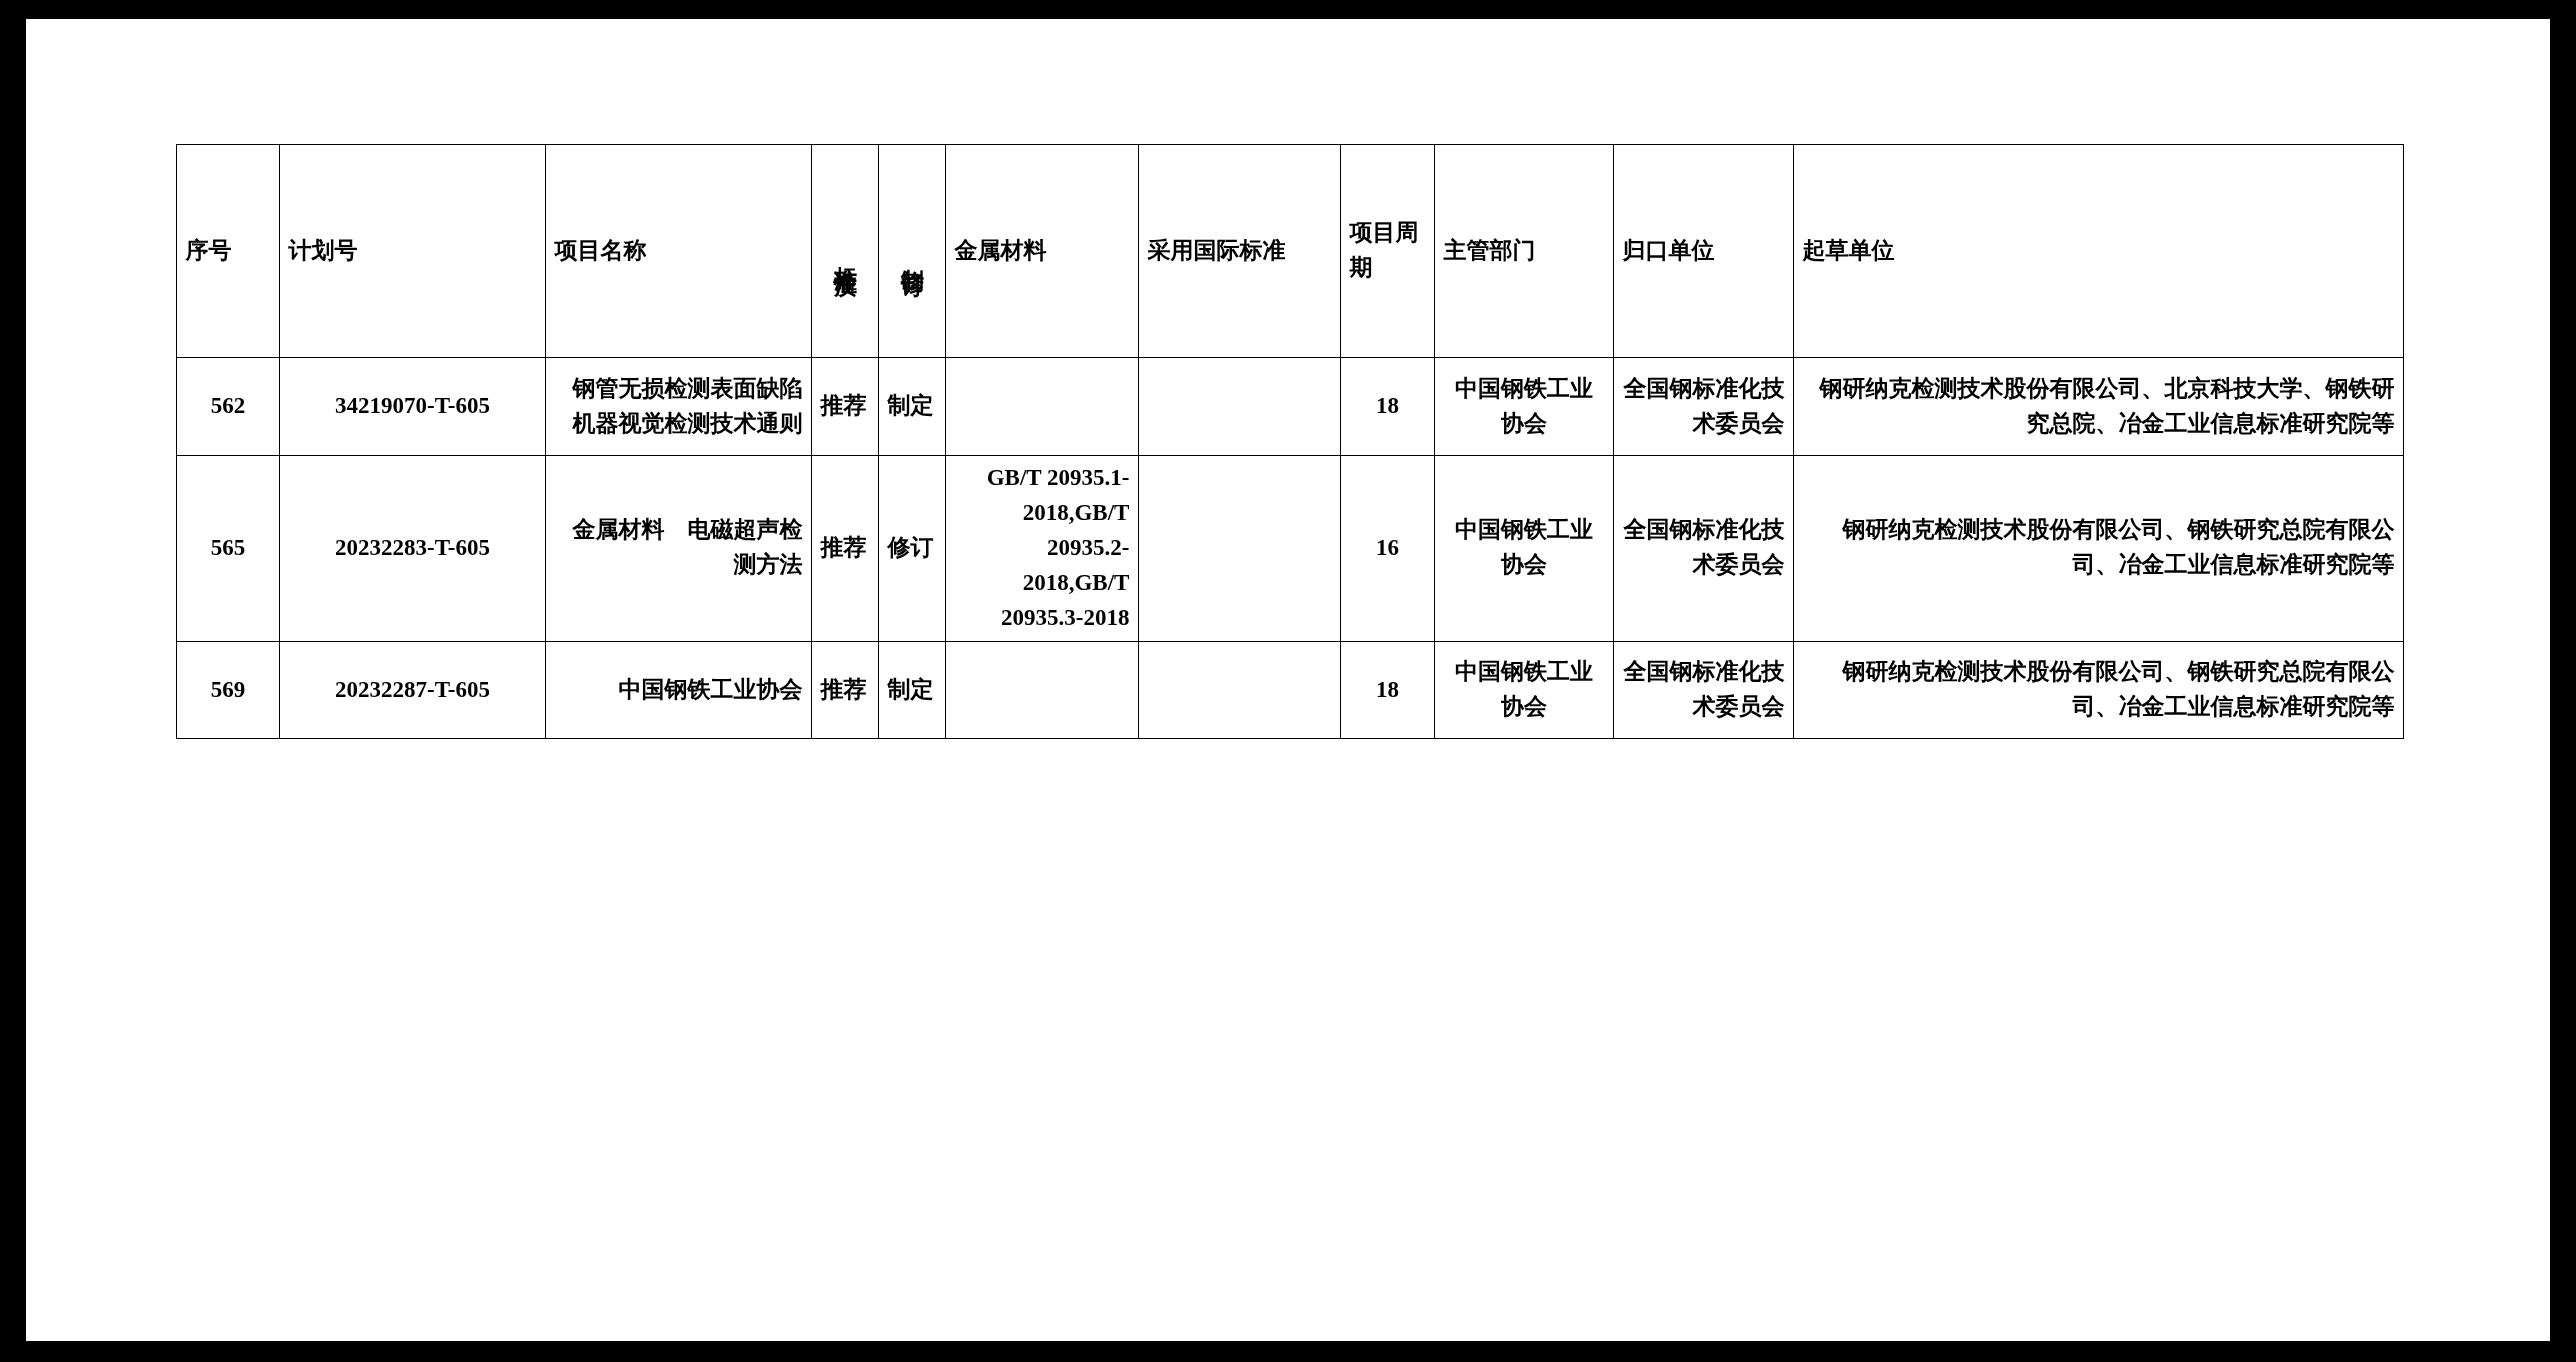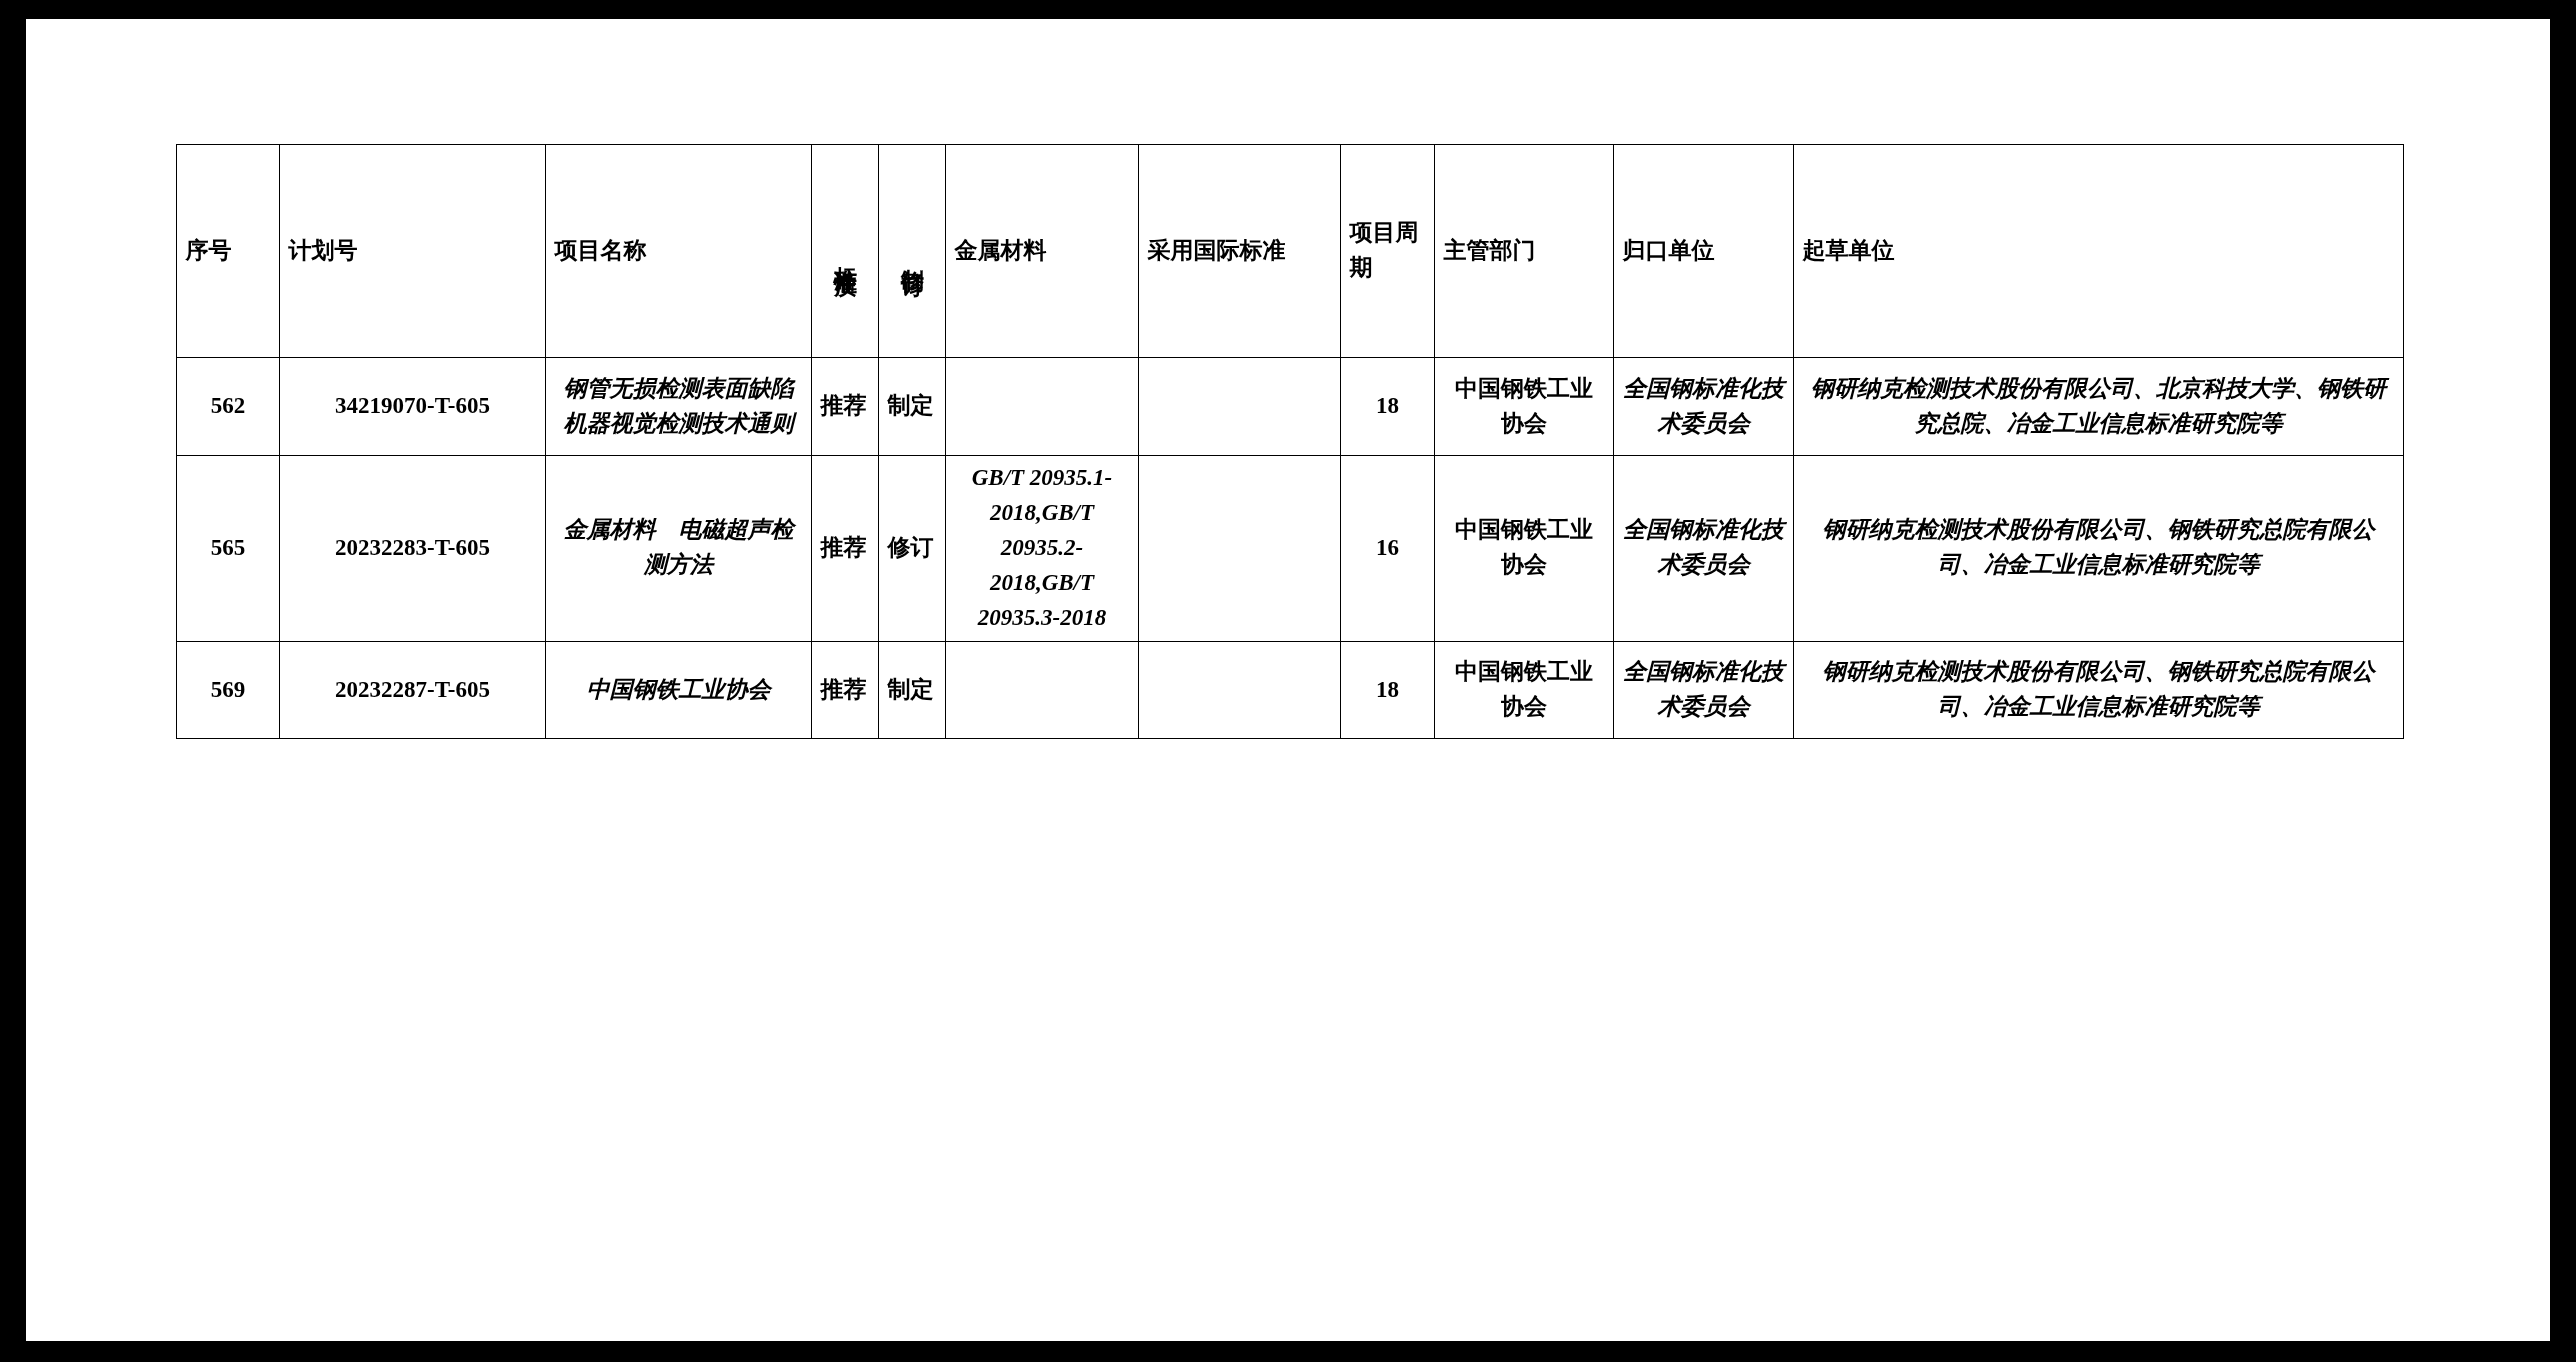--- a/index.html
+++ b/index.html
@@ -74,21 +74,21 @@
     letter-spacing: 2.6px;
     display: inline-block;
     line-height: 1.05;
     font-weight: bold;
   }
   td.head-left {
     text-align: left;
   }
   
   td.center { text-align: center; }
-  td.left   { text-align: center; font-style: italic; }
+  td.left   { text-align: right; }
   td.stack {
     text-align: left;
     line-height: 1.5;
   }
   .cell-narrow-stack {
     display: inline-block;
     line-height: 1.45;
   }
   tbody td { height: 86px; }
   .mono-num { letter-spacing: 0px; }

